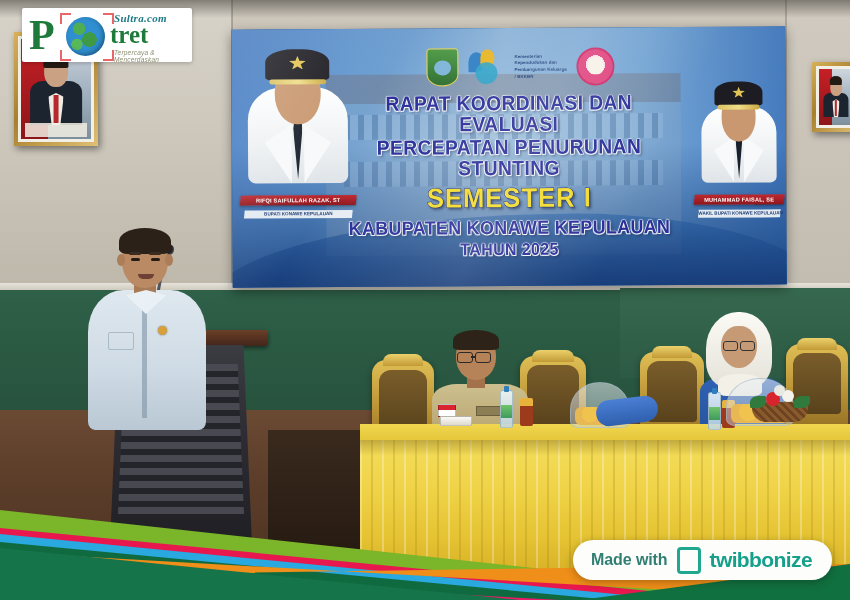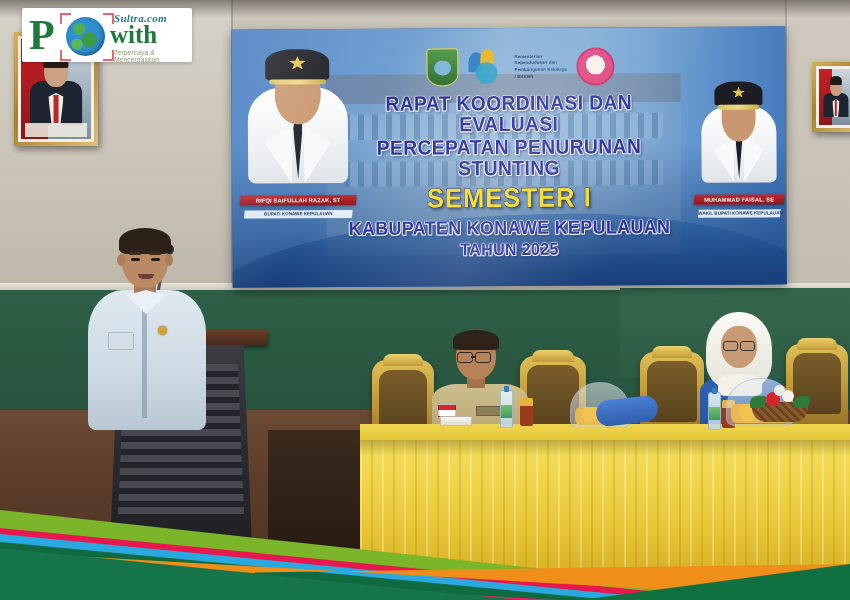--- a/index.html
+++ b/index.html
@@ -969,26 +969,31 @@
       <polygon points="0,32 700,110 612,110 0,52" fill="#2aa8e0"></polygon>
       <polygon points="0,26 760,110 676,110 0,44" fill="#e8174e"></polygon>
       <polygon points="0,20 826,110 742,110 0,38" fill="#7ab52a"></polygon>
       <polygon points="0,62 850,110 850,74 0,86" fill="#ef8e18"></polygon>
       <polygon points="0,80 560,110 0,110" fill="#ec1a6a"></polygon>
       <polygon points="580,110 850,74 850,110" fill="#11703f"></polygon>
       <polygon points="0,58 520,110 0,110" fill="#16744a"></polygon>
     </svg>
   </div>
 
+  <div id="twibbon">
+    <span class="tw-made">Made with</span>
+    <span class="tw-sq"></span>
+    <span class="tw-name">twibbonize</span>
+  </div>
 
   <div id="logo-badge">
     <span class="lg-P">P</span>
     <span class="lg-globe"></span>
     <span class="crop-mark cm-tl"></span>
     <span class="crop-mark cm-tr"></span>
     <span class="crop-mark cm-bl"></span>
     <span class="crop-mark cm-br"></span>
     <span class="lg-sultra">Sultra.com</span>
-    <span class="lg-tret">with</span>
+    <span class="lg-tret">tret</span>
     <span class="lg-tag">Terpercaya &amp; Mencerdaskan</span>
   </div>
 
 </div>
 
 </body></html>

